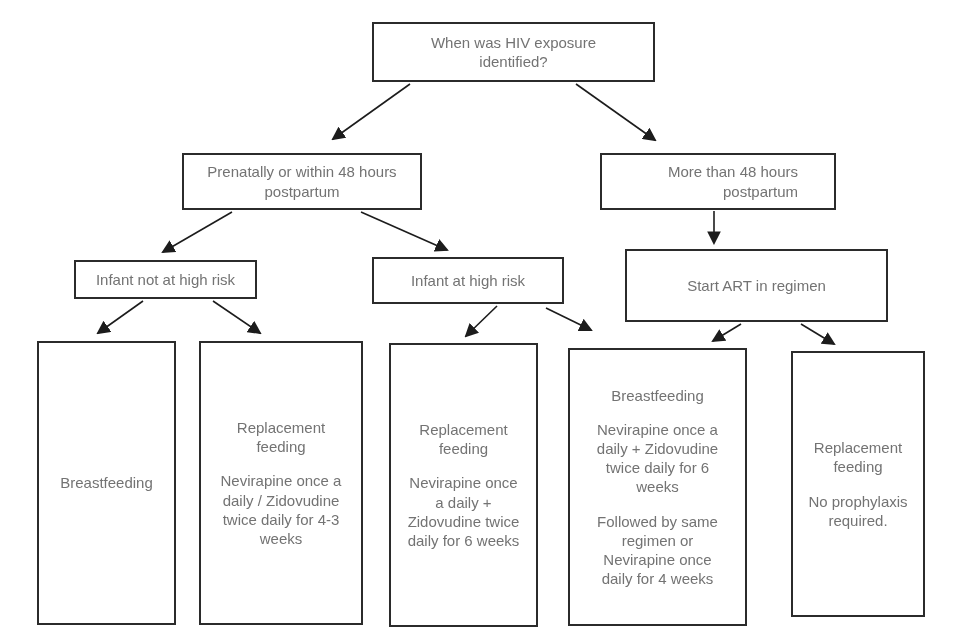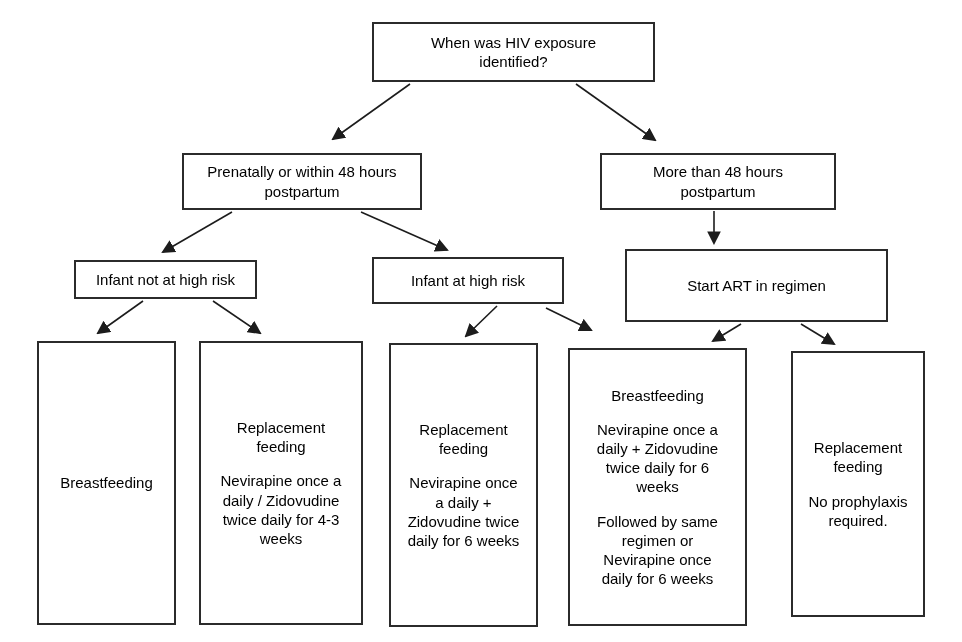--- a/index.html
+++ b/index.html
@@ -6,21 +6,21 @@
     margin: 0;
     padding: 0;
     background: #ffffff;
   }
   .stage {
     position: relative;
     width: 962px;
     height: 642px;
     background: #ffffff;
     font-family: "Liberation Sans", "DejaVu Sans", sans-serif;
-    color: #000000;
+    color: #737373;
     overflow: hidden;
   }
   .edges {
     position: absolute;
     left: 0;
     top: 0;
     pointer-events: none;
   }
   .node {
     position: absolute;
@@ -71,21 +71,21 @@
     </div>
   </div>
 
   <div class="node" style="left:182px; top:153px; width:240px; height:57px;text-align:center;">
     <div class="inner" style="max-width:212px;">
       <div class="para">Prenatally or within 48 hours postpartum</div>
     </div>
   </div>
 
   <div class="node" style="left:600px; top:153px; width:236px; height:57px;">
-    <div class="inner" style="max-width:160px;">
+    <div class="inner" style="max-width:160px;text-align:right;">
       <div class="para">More than 48 hours postpartum</div>
     </div>
   </div>
 
   <div class="node" style="left:372px; top:257px; width:192px; height:47px;">
     <div class="inner">
       <div class="para">Infant at high risk</div>
     </div>
   </div>
 
@@ -118,21 +118,21 @@
     <div class="inner" style="max-width:118px;">
       <div class="para">Replacement feeding</div>
       <div class="para">Nevirapine once a daily + Zidovudine twice daily for 6 weeks</div>
     </div>
   </div>
 
   <div class="node" style="left:568px; top:348px; width:179px; height:278px;">
     <div class="inner" style="max-width:138px;">
       <div class="para">Breastfeeding</div>
       <div class="para">Nevirapine once a daily + Zidovudine twice daily for 6 weeks</div>
-      <div class="para">Followed by same regimen or Nevirapine once daily for 6 weeks</div>
+      <div class="para">Followed by same regimen or Nevirapine once daily for 4 weeks</div>
     </div>
   </div>
 
   <div class="node" style="left:791px; top:351px; width:134px; height:266px;">
     <div class="inner" style="max-width:106px;">
       <div class="para">Replacement feeding</div>
       <div class="para">No prophylaxis required.</div>
     </div>
   </div>
 

